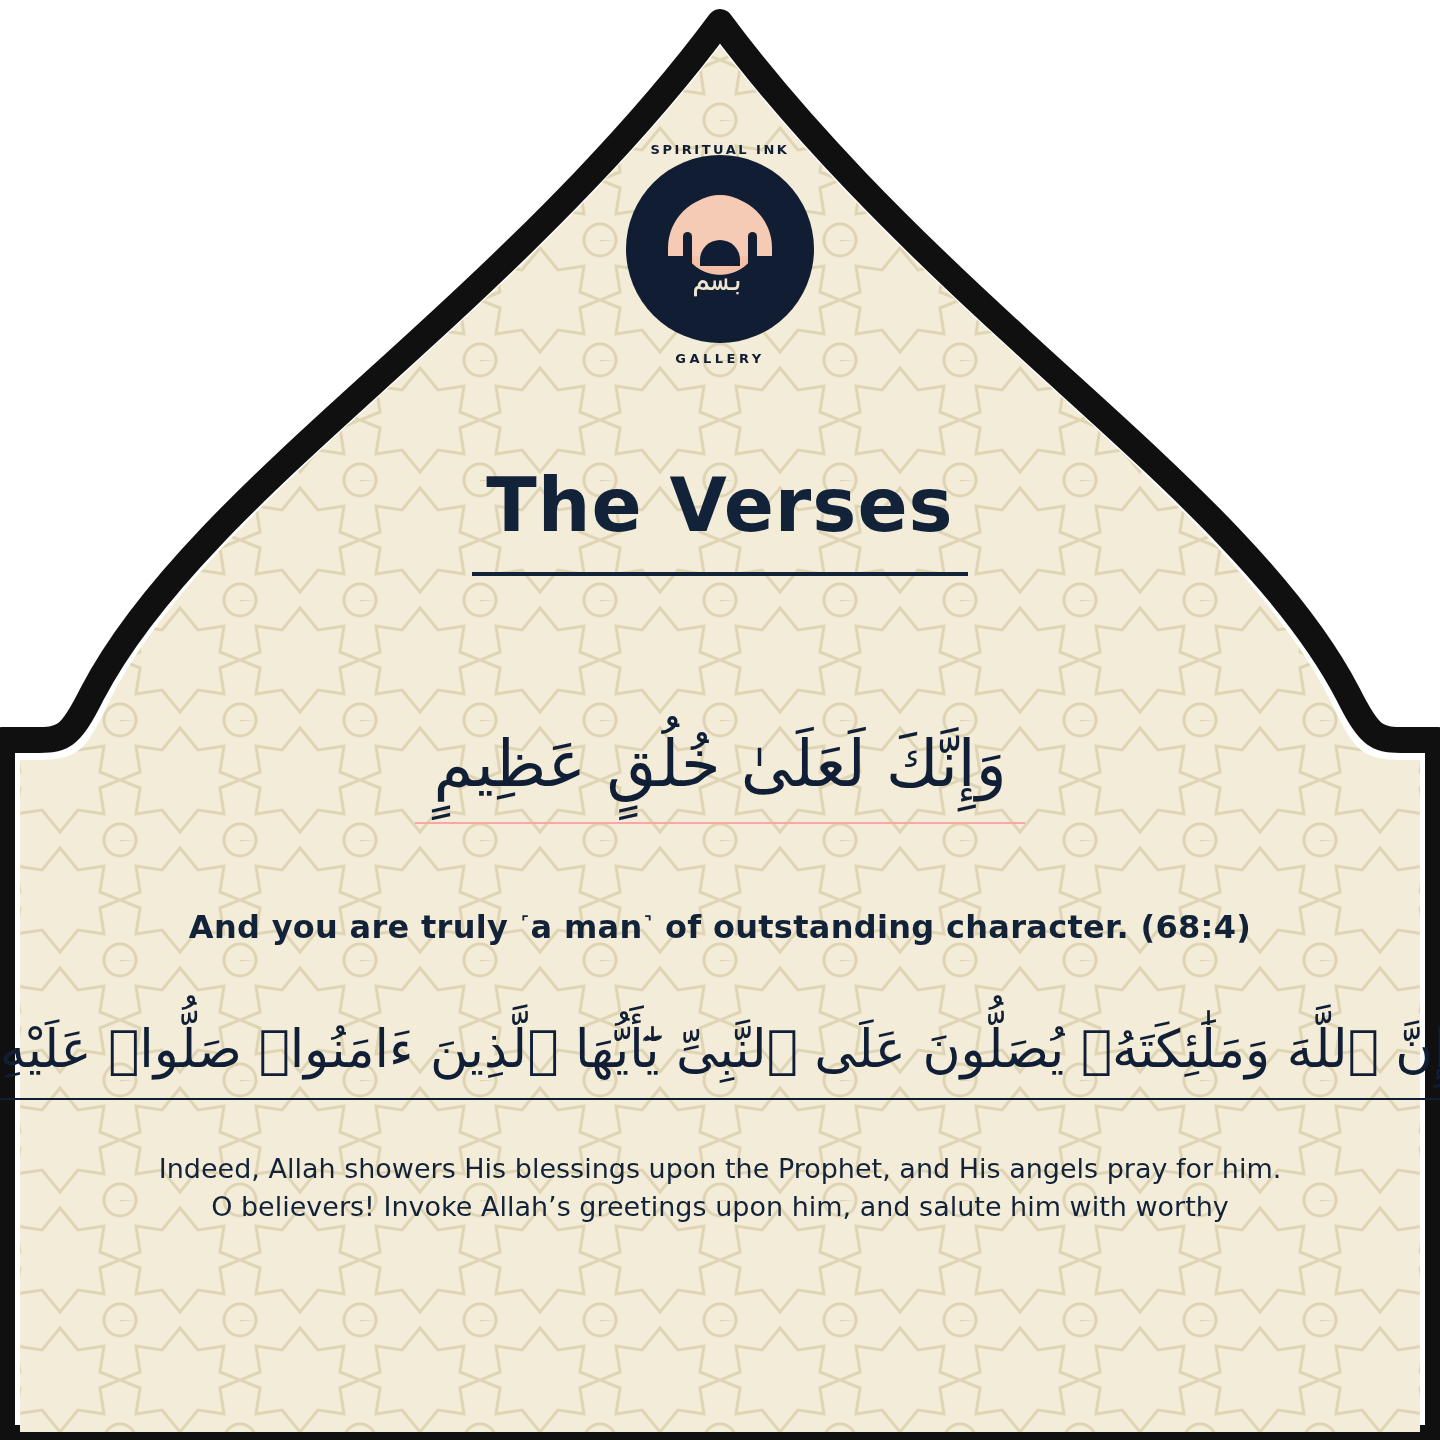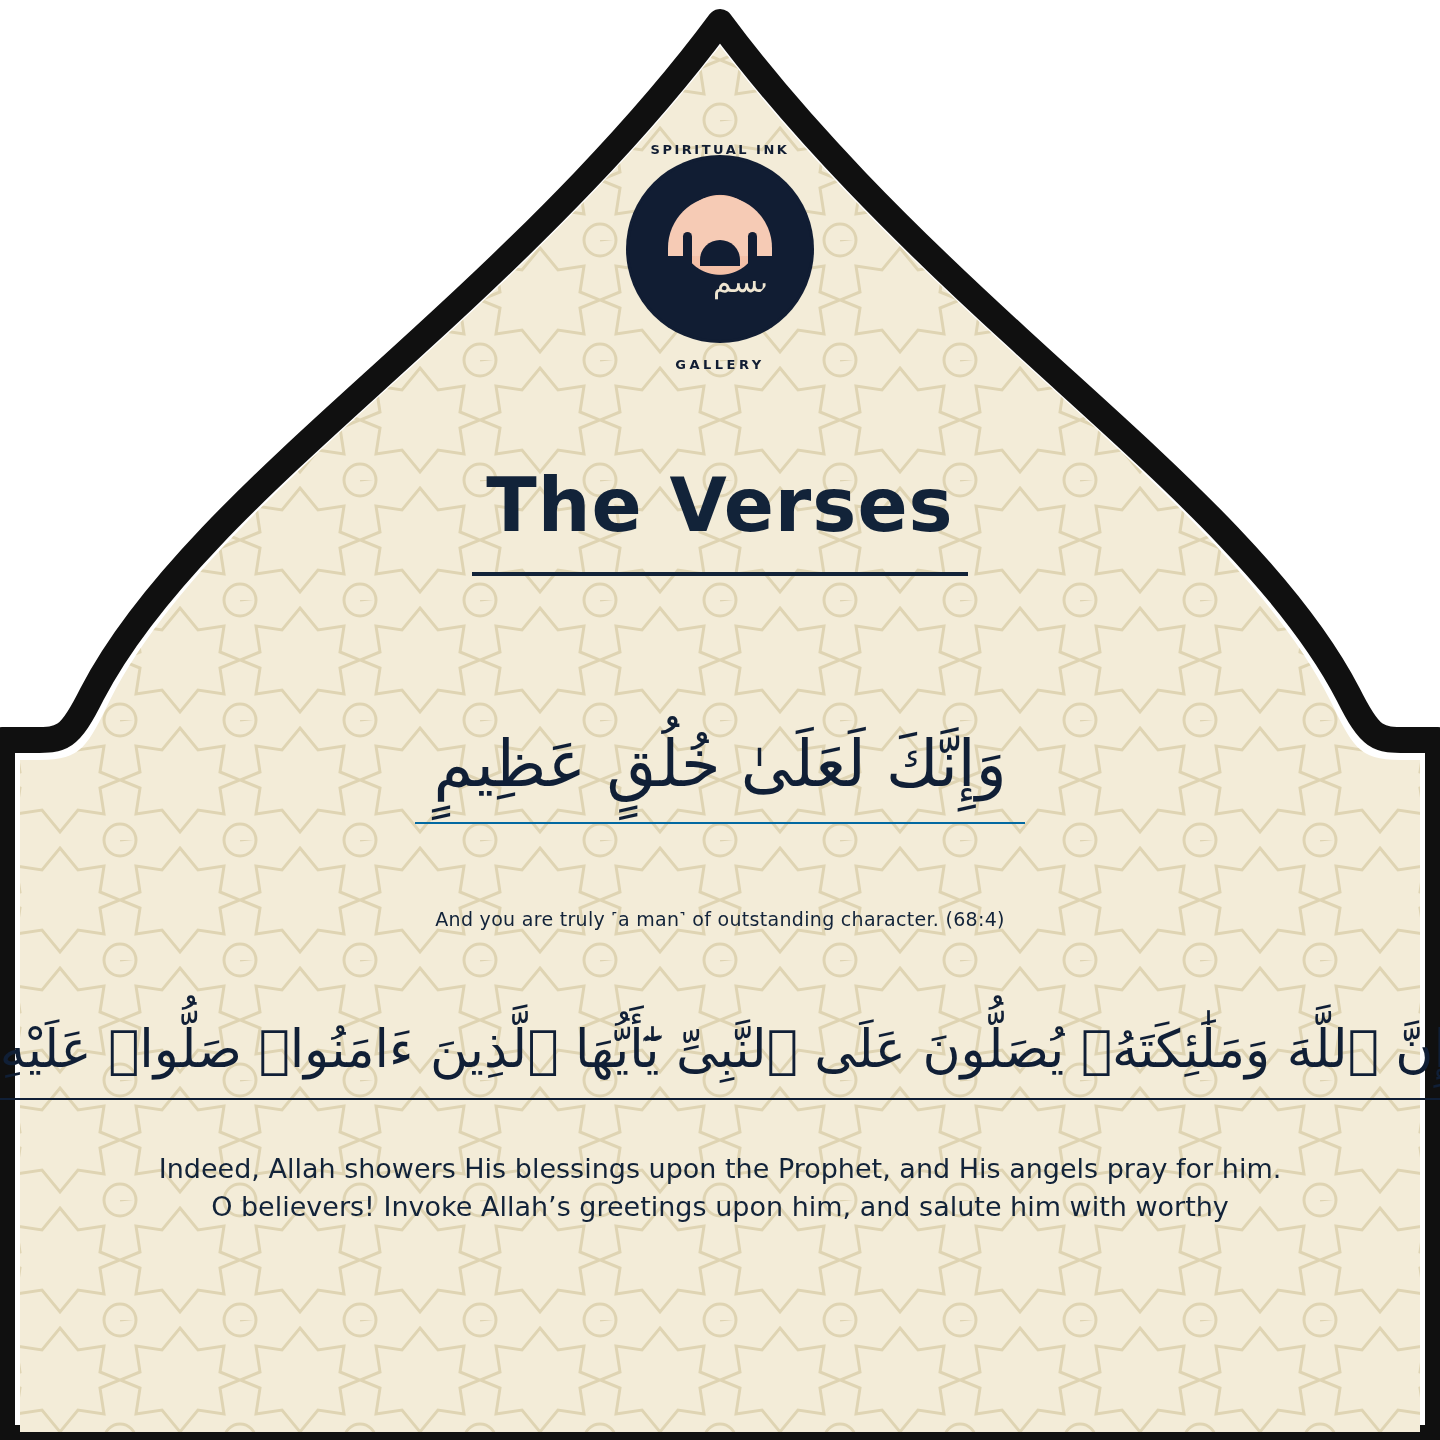--- a/index.html
+++ b/index.html
@@ -107,38 +107,37 @@
   .logo-script {
     position: absolute;
     left: 50%;
     bottom: 6px;
     transform: translateX(-50%);
     width: 96px;
     height: 40px;
     color: #efe6d2;
     font-size: 30px;
     line-height: 40px;
-    font-family: Liberation Sans, sans-serif;
+    font-family: Liberation Mono, monospace;
     white-space: nowrap;
     overflow: hidden;
-    text-align: right;
   }
   .logo-text-top, .logo-text-bottom {
     position: absolute;
     left: 0;
     width: 100%;
     text-align: center;
     font-size: 13px;
     font-weight: bold;
     letter-spacing: 2.5px;
     color: #111d33;
     font-family: "DejaVu Sans", sans-serif;
   }
   .logo-text-top { top: 14px; }
-  .logo-text-bottom { bottom: 8px; letter-spacing: 3.5px; }
+  .logo-text-bottom { bottom: 14px; letter-spacing: 3.5px; }
 
   
   #title {
     position: absolute;
     left: 0;
     top: 462px;
     width: 100%;
     text-align: center;
     font-size: 74px;
     font-weight: bold;
@@ -161,29 +160,30 @@
     font-family: "DejaVu Sans", sans-serif;
     line-height: 1.5;
   }
 
   #verse1-arabic {
     top: 716px;
     font-size: 64px;
   }
   #verse1-arabic .line {
     display: inline-block;
-    border-bottom: 2px solid #0369a1;
+    border-bottom: 2px solid #fca5a5;
     padding: 0 18px 10px 18px;
   }
 
   #verse1-trans {
     top: 908px;
-    font-size: 19px;
+    font-size: 32px;
     color: #122339;
     letter-spacing: 0.3px;
+    font-weight: bold;
   }
 
   #verse2-arabic {
     top: 1010px;
     font-size: 52px;
     padding: 0 14px;
   }
   #verse2-arabic .line {
     display: inline-block;
     border-bottom: 2px solid #101f36;

